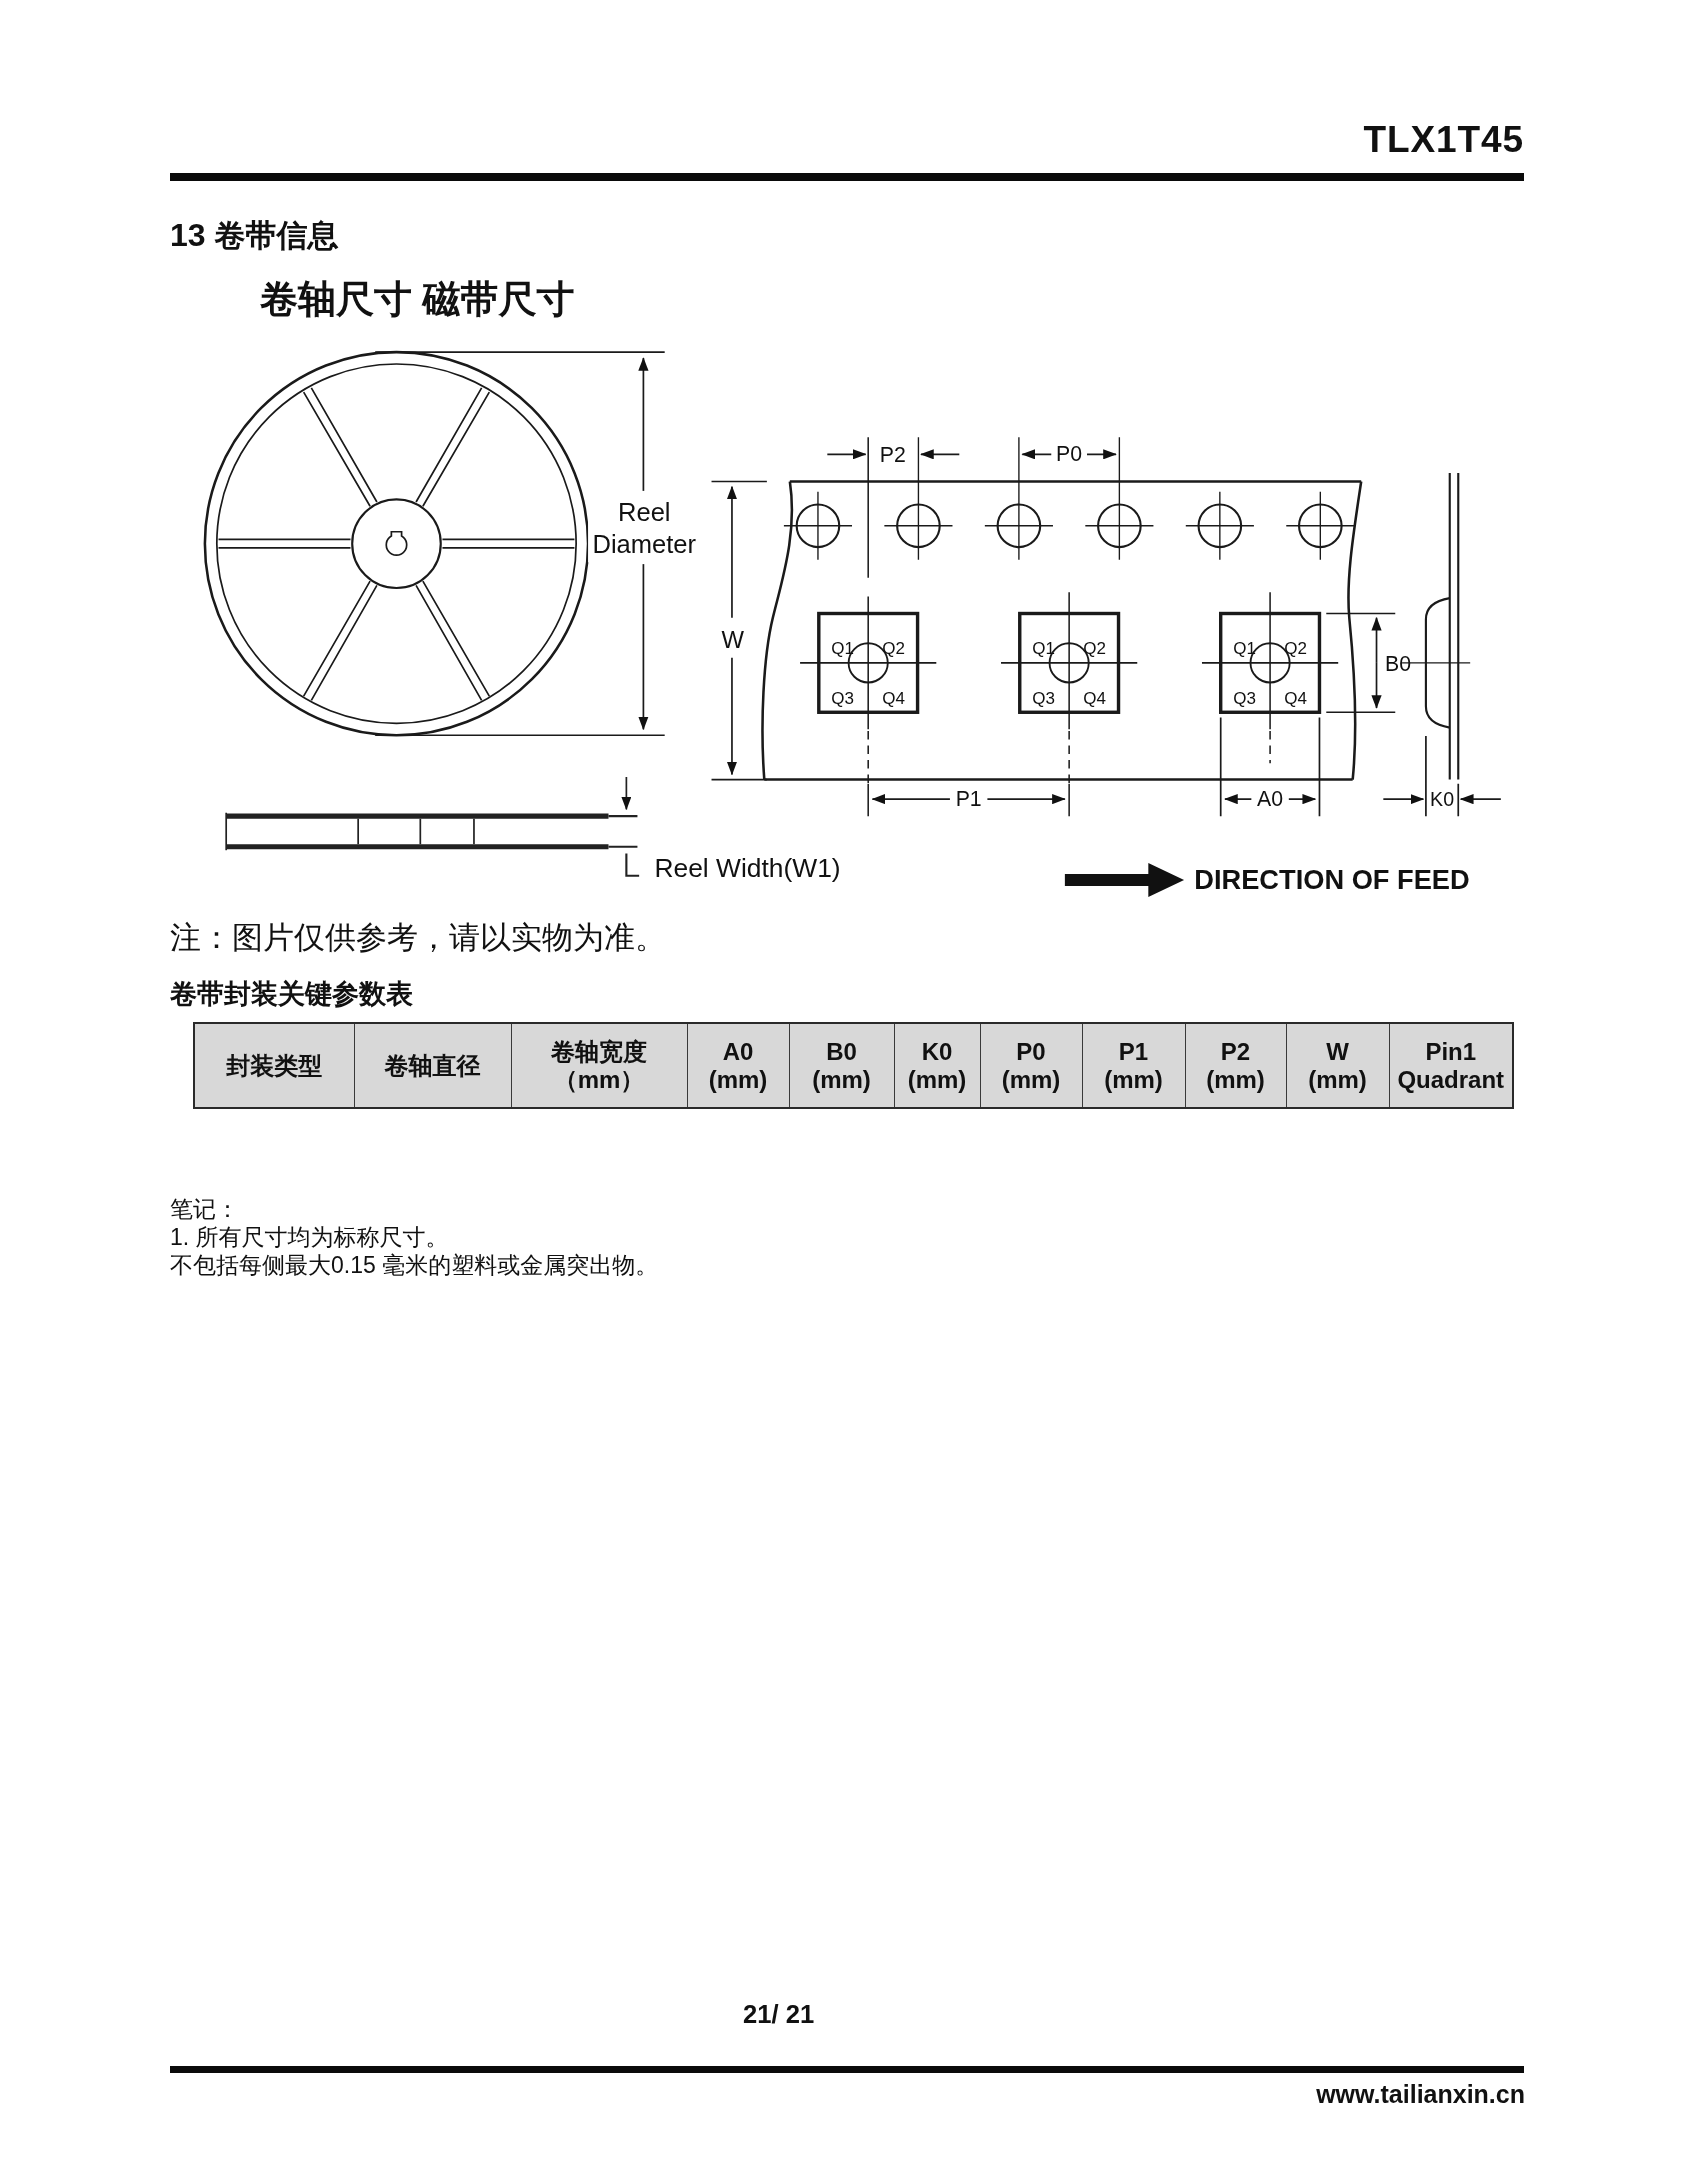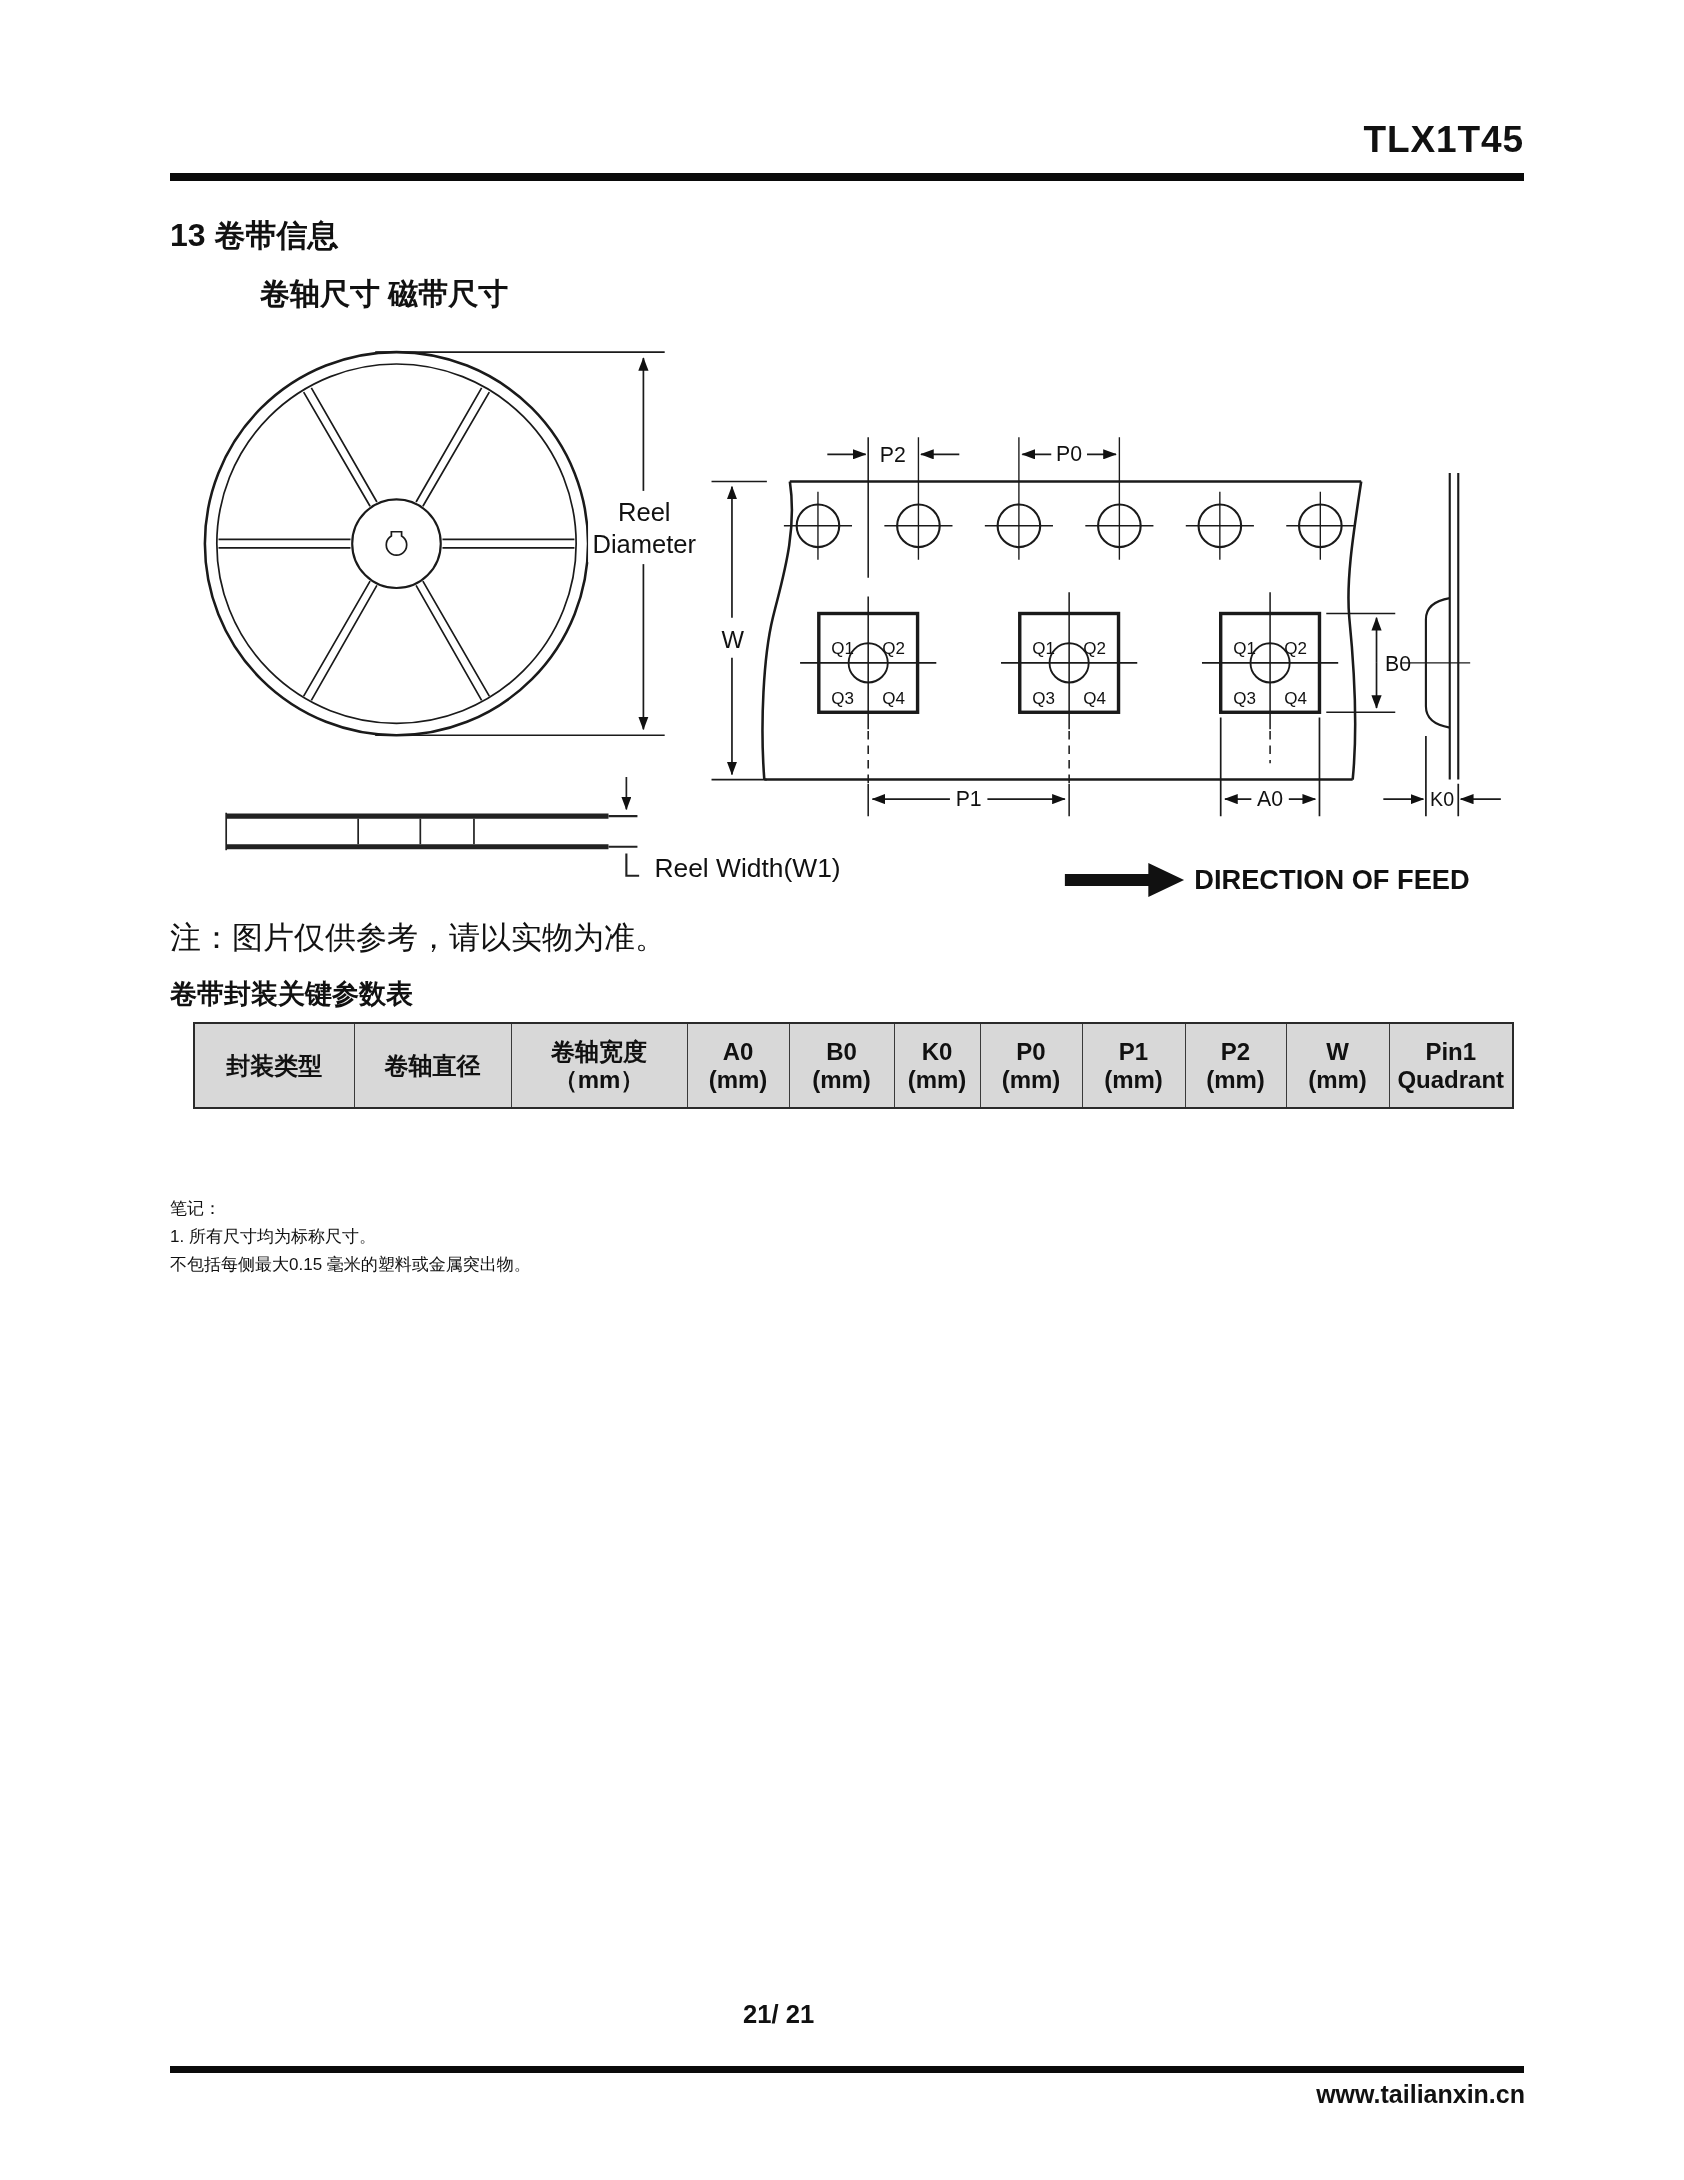--- a/index.html
+++ b/index.html
@@ -3,31 +3,31 @@
 <meta charset="utf-8">
 <style>
   html,body{margin:0;padding:0;background:#ffffff;}
   #page{position:relative;width:1342px;height:2181px;background:#fff;
         font-family:"Liberation Sans","DejaVu Sans",sans-serif;color:#111;}
   .abs{position:absolute;}
   #doc-title{top:119px;left:843px;width:681px;text-align:right;font-size:37px;font-weight:bold;letter-spacing:0.9px;}
   #header-rule{top:173px;left:170px;width:1354px;height:7.7px;background:#0a0a0a;}
   #section-heading{top:215px;left:170px;font-size:32px;font-weight:bold;}
   #section-heading .zh{font-size:31px;}
-  #subtitle{top:274px;left:260px;font-size:30px;font-weight:bold;text-align:center;}
+  #subtitle{top:274px;left:260px;font-size:38px;font-weight:bold;text-align:center;}
   #diagram{top:324px;left:162px;}
   #ref-note{top:917px;left:170px;font-size:31px;}
   #table-title{top:976px;left:170px;font-size:27px;font-weight:bold;}
   #param-table-wrap{top:1022px;left:175px;padding-left:18px;}
   table{border-collapse:collapse;table-layout:fixed;width:1319px;}
   th,td{border:1.7px solid #3a3a3a;text-align:center;vertical-align:middle;padding:0;}
   thead th{background:#d8d8d8;height:83px;font-size:24px;font-weight:bold;line-height:28px;border-bottom:2.6px solid #2a2a2a;}
   tbody td{height:40px;font-size:24px;background:#fff;}
   table{border:2.6px solid #2a2a2a;}
-  #notes{top:1195px;left:170px;font-size:17px;line-height:28px;}
+  #notes{top:1195px;left:170px;font-size:23px;line-height:28px;}
   #footer-rule{top:2066px;left:170px;width:1354px;height:6.8px;background:#0a0a0a;}
   #page-number{top:2000px;left:743px;width:170px;text-align:left;font-size:25.6px;font-weight:bold;}
   #website{top:2080px;left:844px;width:681px;text-align:right;font-size:25px;font-weight:bold;}
   svg text{font-family:"Liberation Sans","DejaVu Sans",sans-serif;fill:#111;stroke:none;}
 </style>
 </head>
 <body>
 
 <div id="page">
 

